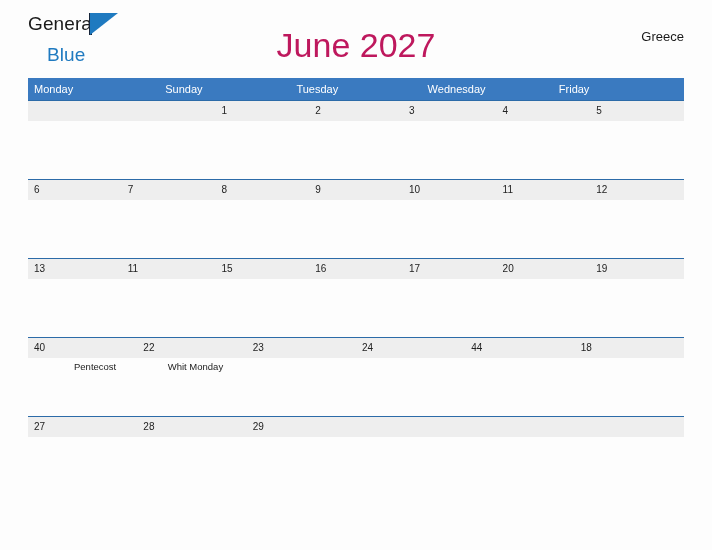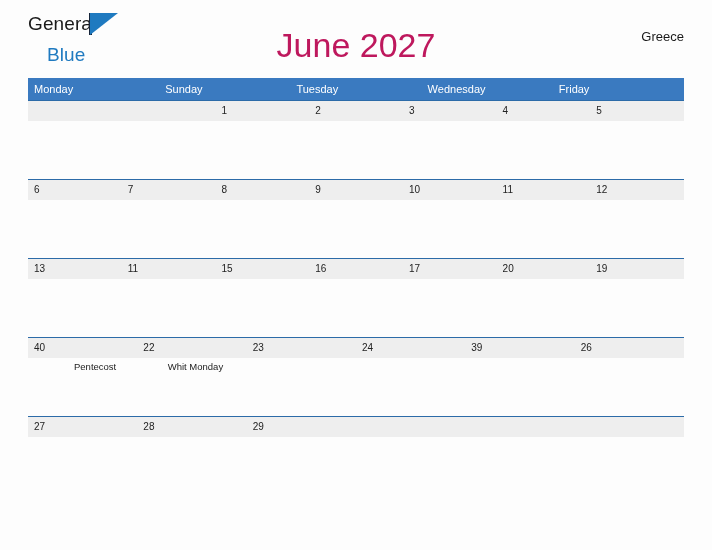--- a/index.html
+++ b/index.html
@@ -245,22 +245,22 @@
             <div class="daycell"></div>
             <div class="daycell"></div>
           </div>
         </div>
         <div class="week-row">
           <div class="week-dates">
             <div class="daynum">40</div>
             <div class="daynum">22</div>
             <div class="daynum">23</div>
             <div class="daynum">24</div>
-            <div class="daynum">39</div>
-            <div class="daynum">26</div>
+            <div class="daynum">44</div>
+            <div class="daynum">18</div>
           </div>
           <div class="week-events">
             <div class="daycell">
               <div class="event">Pentecost</div>
             </div>
             <div class="daycell">
               <div class="event">Whit Monday</div>
             </div>
             <div class="daycell"></div>
             <div class="daycell"></div>

